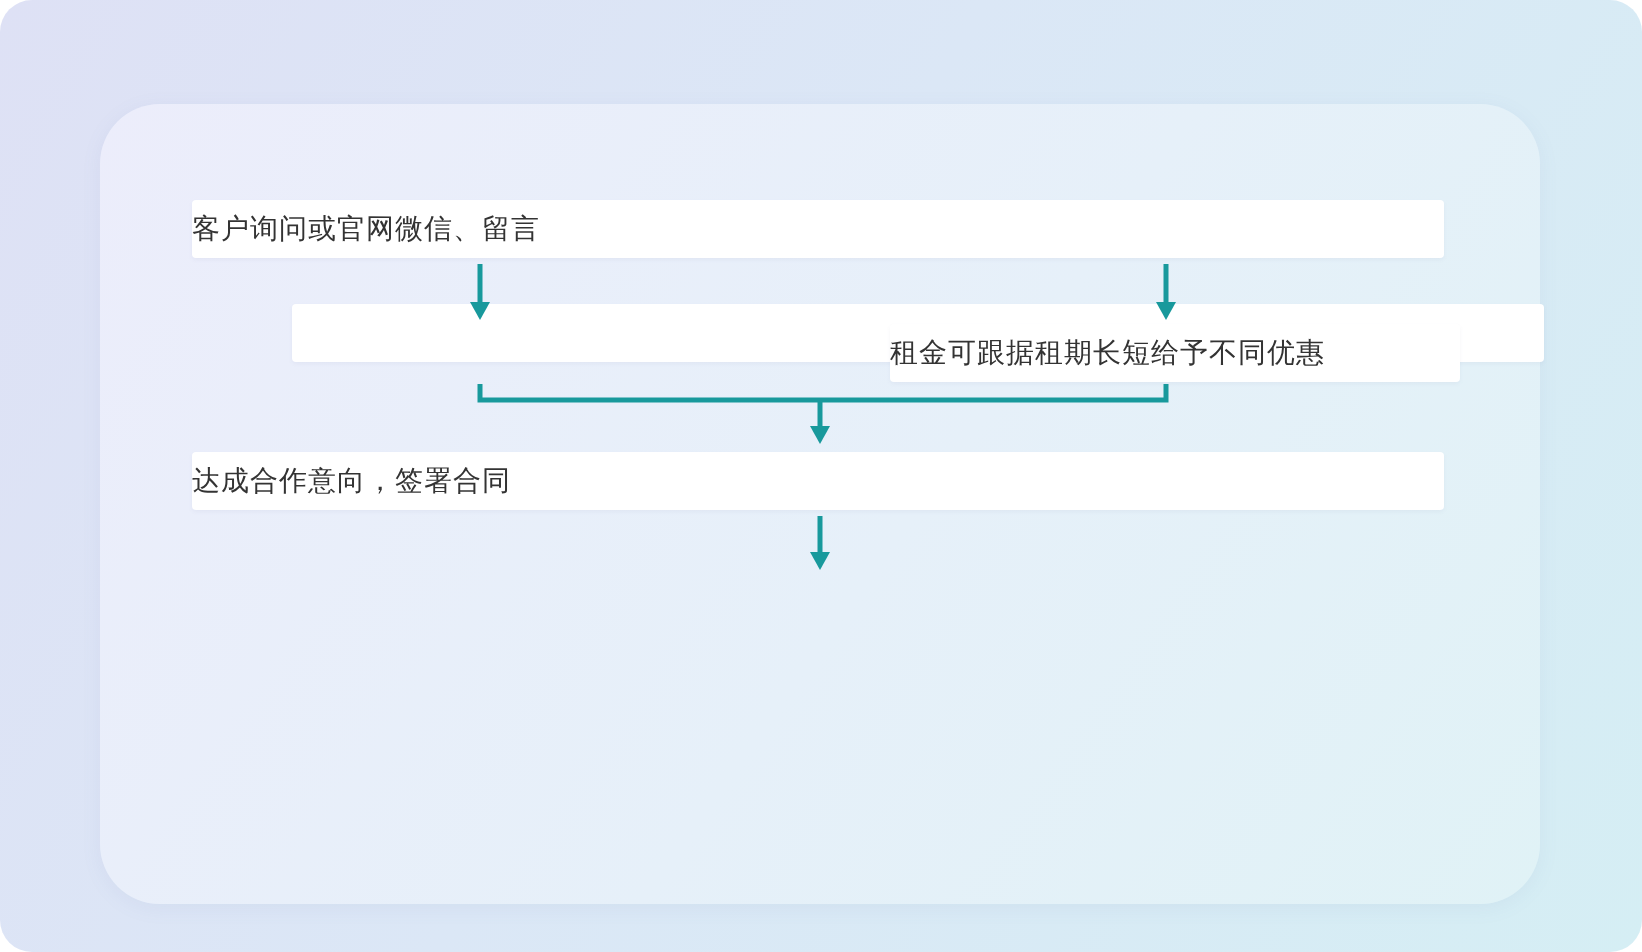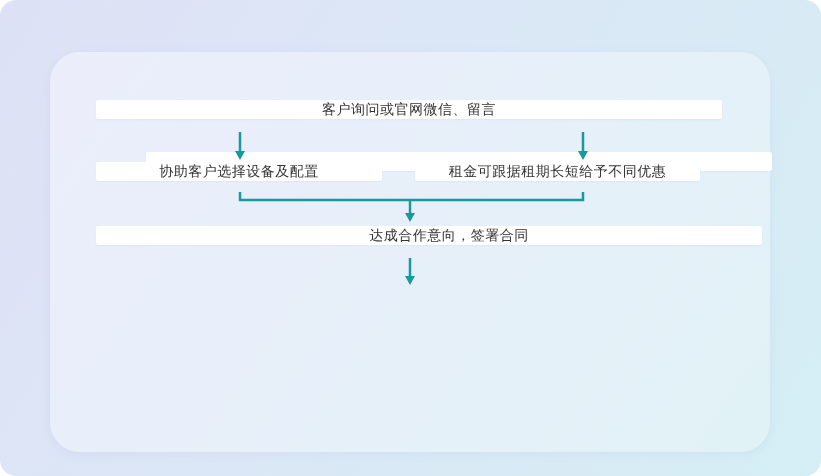--- a/index.html
+++ b/index.html
@@ -21,38 +21,38 @@
     left: 50px;
     top: 52px;
     width: 720px;
     height: 400px;
     border-radius: 30px;
     background: linear-gradient(125deg, #ecedfb 0%, #e6f0f9 55%, #e0f2f6 100%);
     box-shadow: 0 2px 10px rgba(120, 130, 180, 0.08);
   }
   .node {
     position: absolute;
-    height: 19px;
+    height: 29px;
     background: #ffffff;
     border-radius: 2px;
     display: flex;
     align-items: center;
-    justify-content: center;
+    justify-content: flex-start;
     box-shadow: 0 1px 2px rgba(100, 110, 160, 0.06);
   }
   .node span {
     font-size: 14px;
     color: #333333;
     letter-spacing: 0.5px;
     white-space: nowrap;
   }
   .node-inquiry      { left: 96px;  top: 100px; width: 626px; }
   .node-assist       { left: 96px;  top: 162px; width: 286px; }
-  .node-discount     { left: 415px; top: 162px; width: 285px; }
-  .node-contract     { left: 96px;  top: 226px; width: 626px; padding-left: 40px; }
+  .node-discount     { left: 445px; top: 162px; width: 285px; }
+  .node-contract     { left: 96px;  top: 226px; width: 626px; }
   .node-delivery     { left: 96px;  top: 289px; width: 626px; }
   .node-debug        { left: 96px;  top: 352px; width: 626px; }
   .connectors {
     position: absolute;
     left: 0;
     top: 0;
     pointer-events: none;
   }
 </style>
 </head>
@@ -61,23 +61,20 @@
 <div class="canvas">
   <div class="card">
 
     <div class="node node-inquiry" style="position:absolute;" hidden=""></div>
   </div>
 
   <div class="node node-inquiry">
     <span>客户询问或官网微信、留言</span>
   </div>
 
-  <div class="node node-assist">
-    <span>协助客户选择设备及配置</span>
-  </div>
 
   <div class="node node-discount">
     <span>租金可跟据租期长短给予不同优惠</span>
   </div>
 
   <div class="node node-contract">
     <span>达成合作意向，签署合同</span>
   </div>
 
 

